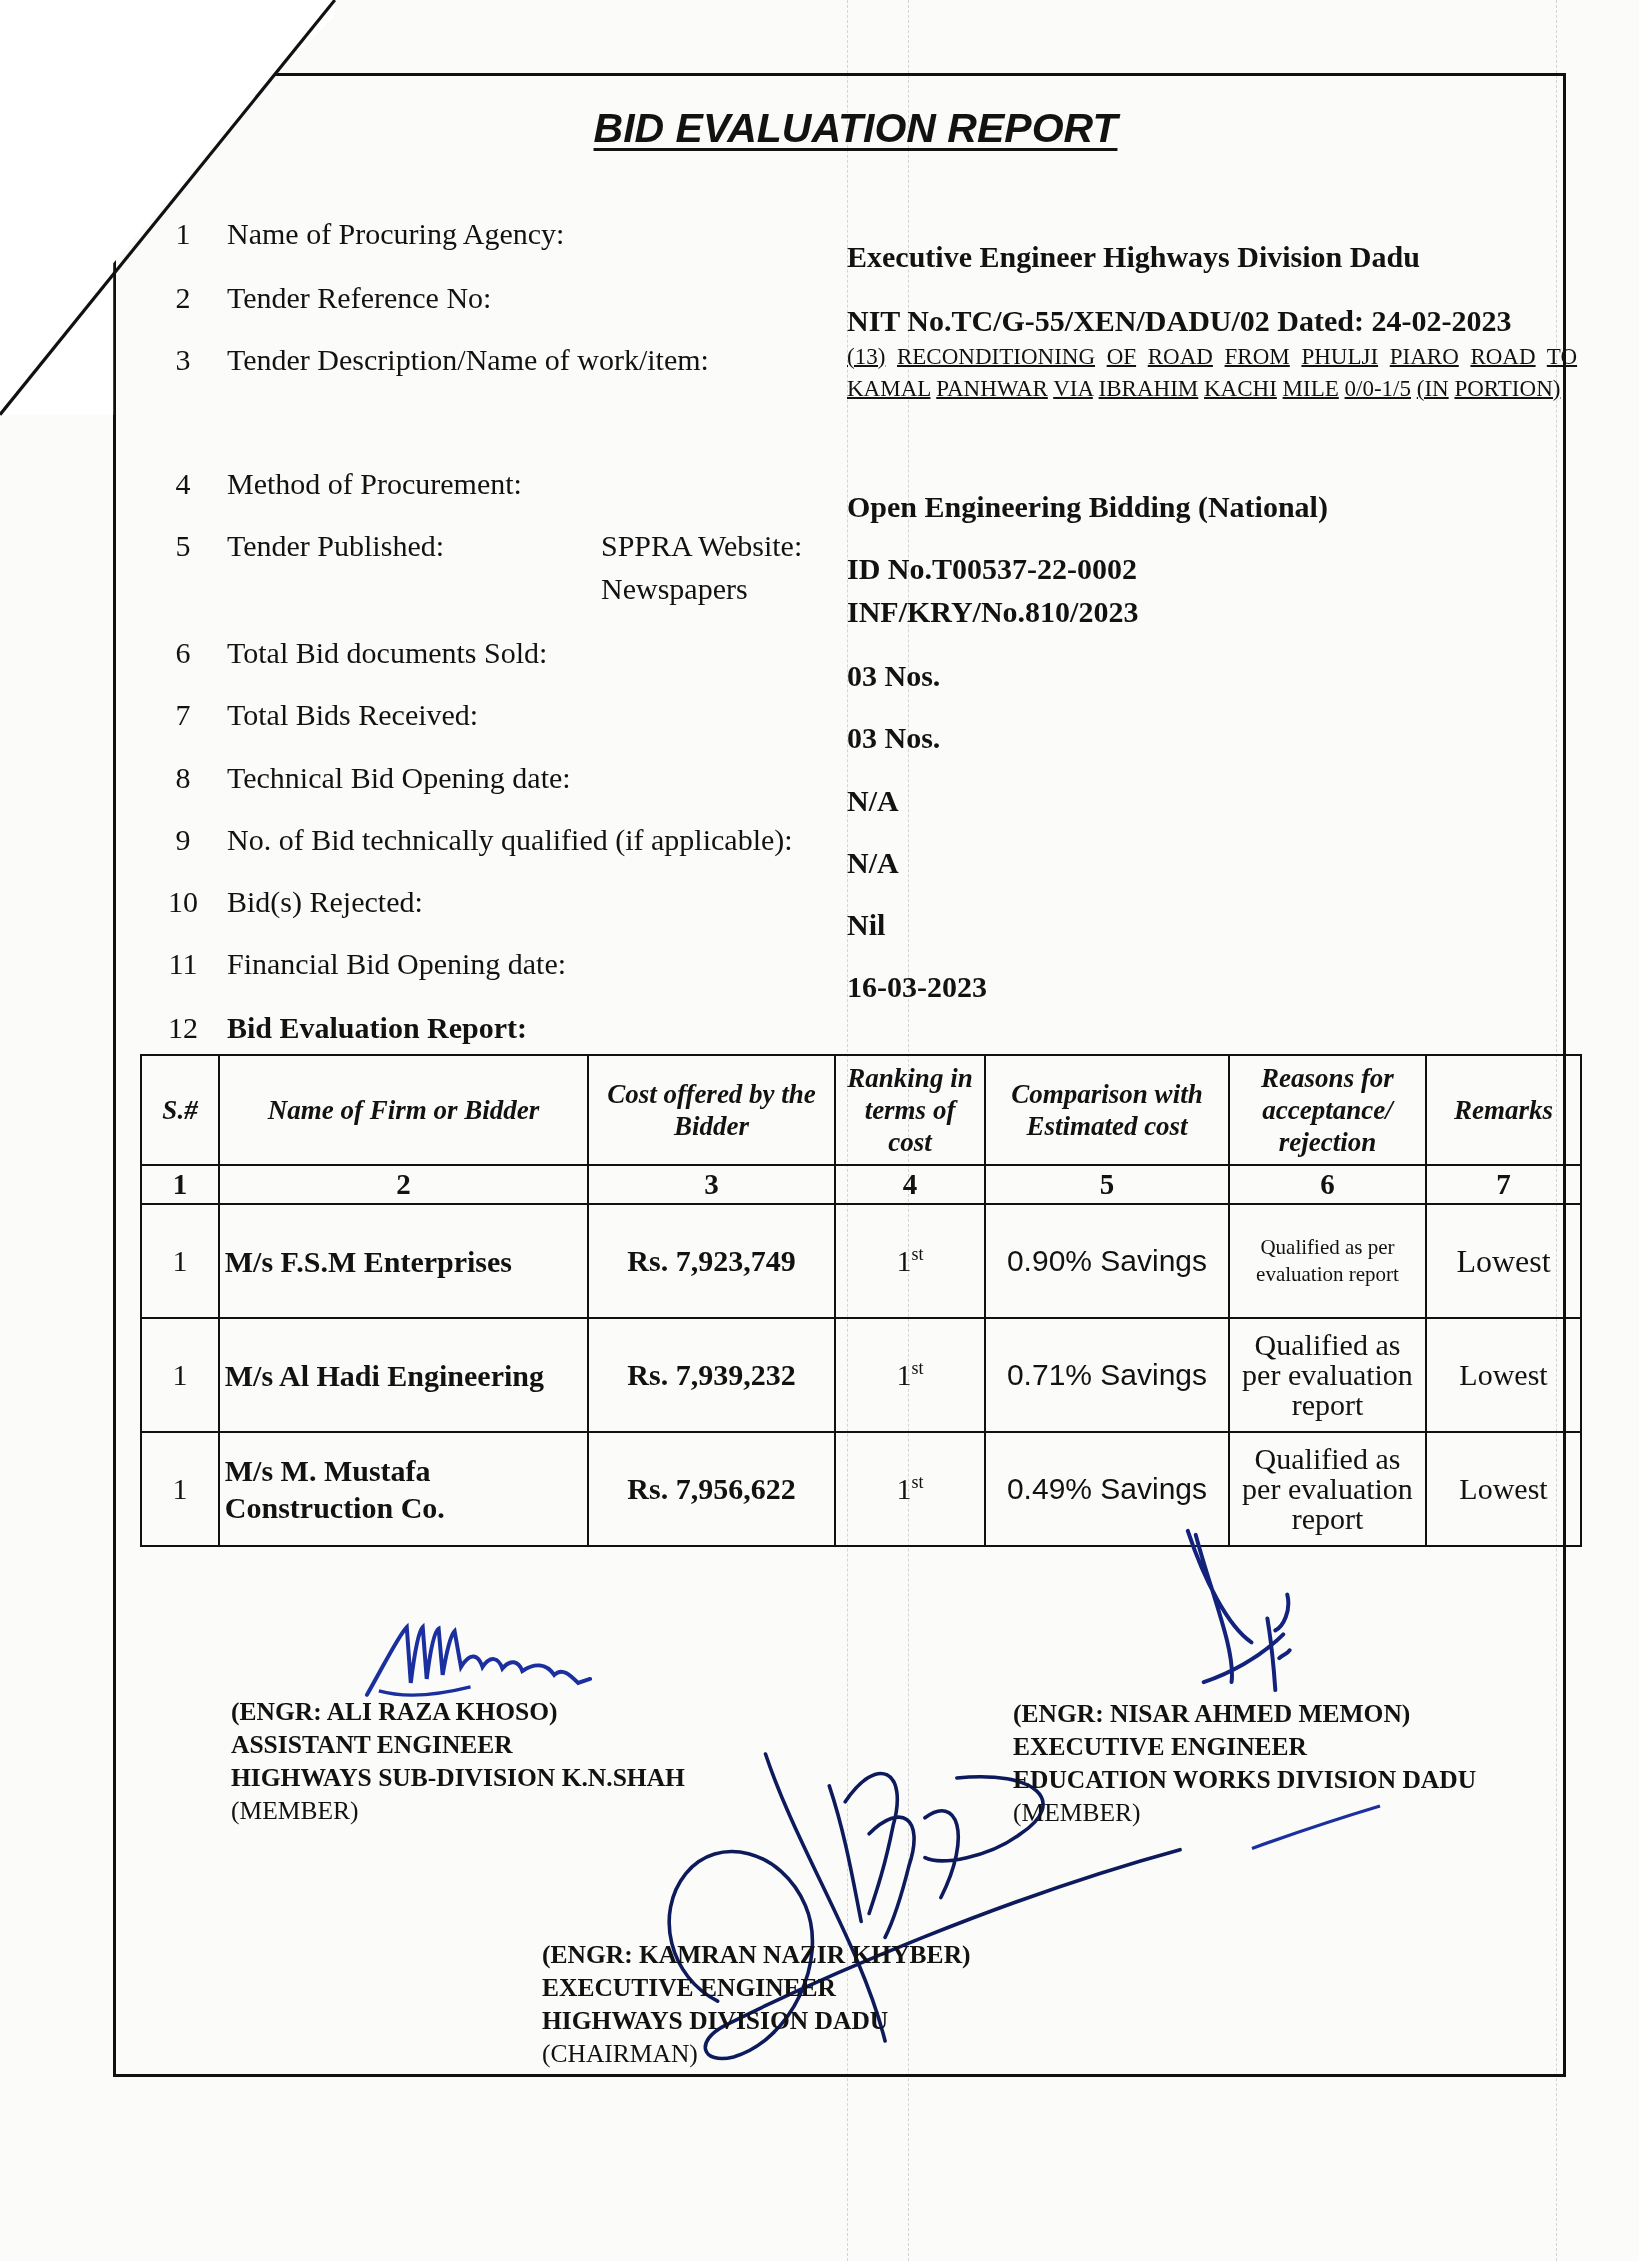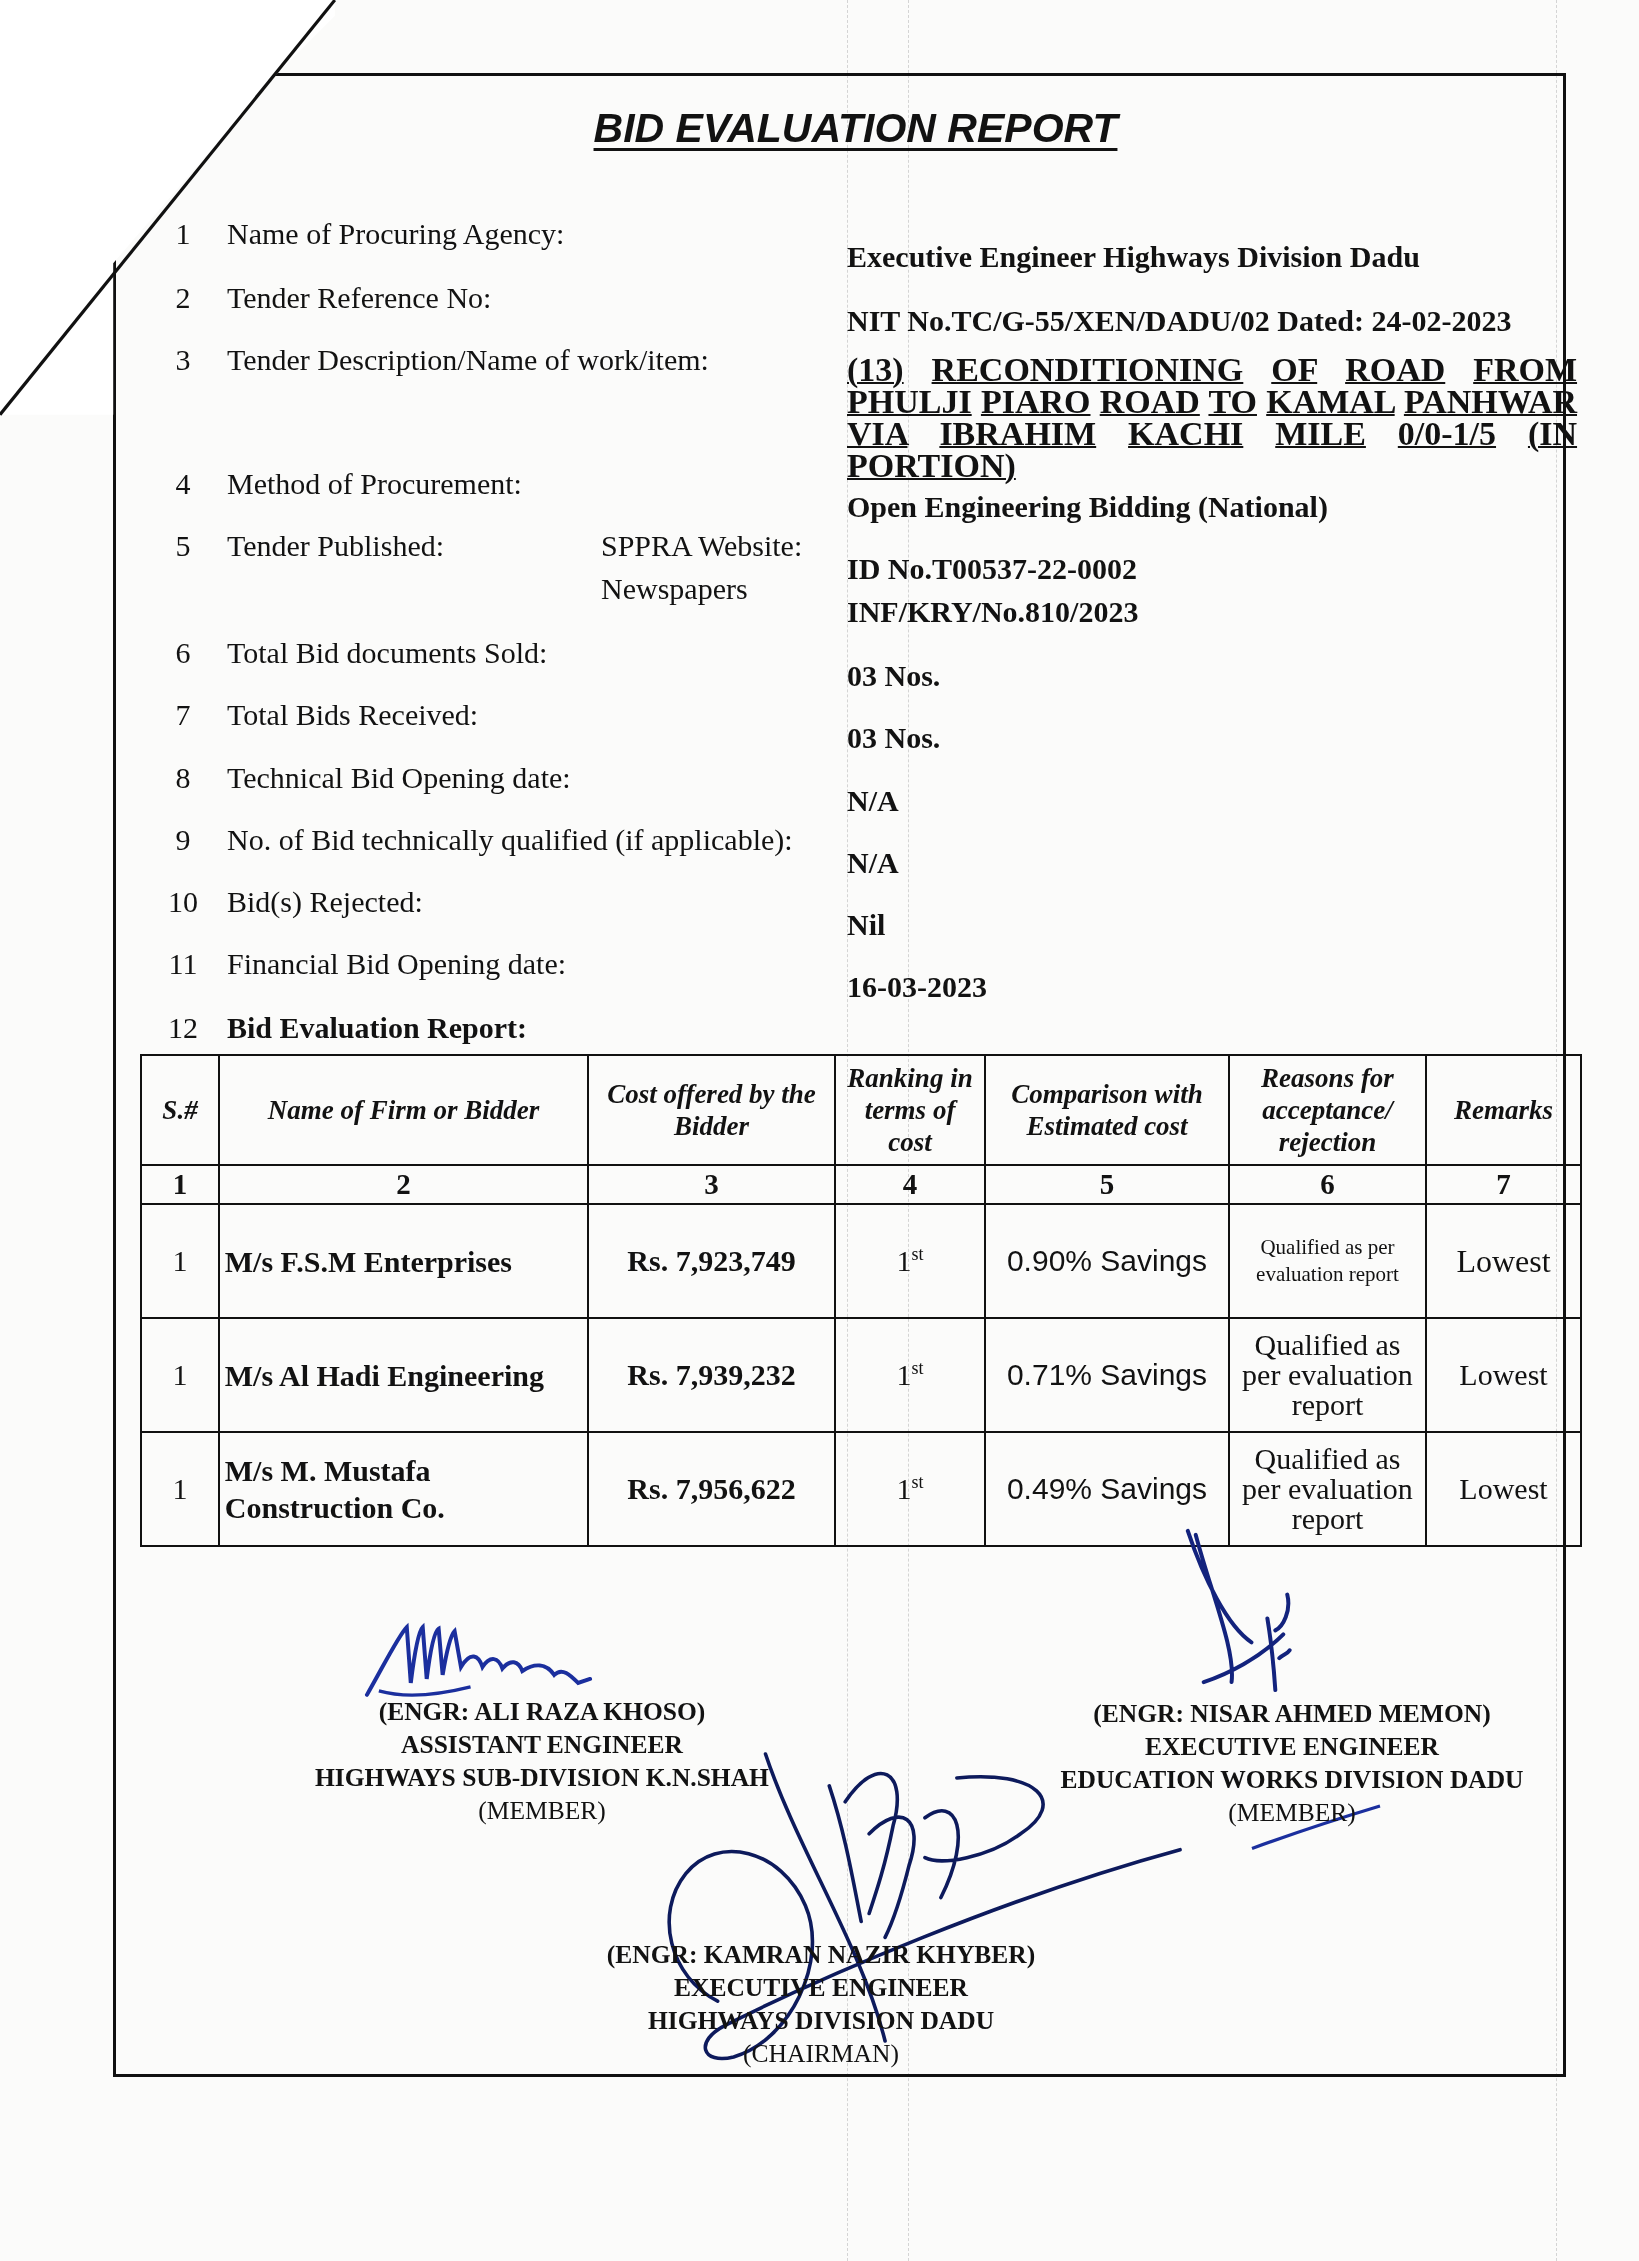--- a/index.html
+++ b/index.html
@@ -27,22 +27,22 @@
       letter-spacing: 0px;
       padding-left: 36px;
     }
     .info-row { position: absolute; left: 0; width: 1639px; font-size: 30px; }
     .info-num { position: absolute; left: 167px; width: 32px; text-align: center; }
     .info-label { position: absolute; left: 227px; white-space: nowrap; }
     .info-sublabel { position: absolute; left: 601px; white-space: nowrap; }
     .info-value { position: absolute; left: 847px; white-space: nowrap; font-weight: bold; margin-top: 23px; }
     .desc-value {
       position: absolute; left: 847px; top: 341px; width: 730px;
-      font-size: 34px; font-weight: bold; text-transform: uppercase;
-      line-height: 32px; text-align: justify; text-align-last: left; margin-top: 13px;
+      font-size: 23px; font-weight: normal; text-transform: uppercase;
+      line-height: 32px; text-align: justify; text-align-last: left;
     }
     .desc-value span.u { text-decoration: underline; text-decoration-thickness: 2.4px; }
 
     table.bids {
       position: absolute; left: 140px; top: 1054px; width: 1440px;
       border-collapse: collapse; table-layout: fixed;
     }
     table.bids td, table.bids th {
       border: 2.4px solid #111; text-align: center; vertical-align: middle;
       padding: 0 4.8px;
@@ -54,21 +54,21 @@
     table.bids tr.row td { height: 112px; font-size: 30px; }
     table.bids td.name { text-align: left; font-weight: bold; font-size: 30px; line-height: 37px; }
     table.bids td.cost { font-weight: bold; font-size: 29px; }
     table.bids td.reason { font-size: 24px; line-height: 30px; margin-left: 48px; }
     table.bids td.reason.small { font-size: 21px; line-height: 27px; }
     table.bids td.remarks { font-size: 27px; }
     table.bids td.remarks.big { font-size: 32px; }
     table.bids td.pct { font-family: "Liberation Sans", "DejaVu Sans", sans-serif; font-size: 30px; }
     sup { font-size: 60%; }
 
-    .sig-block { position: absolute; text-align: center; font-weight: bold; font-size: 25.5px; line-height: 33px; }
+    .sig-block { position: absolute; font-weight: bold; font-size: 25.5px; line-height: 33px; }
     .sig-block .role { font-weight: normal; }
     .sig-left { left: 231px; top: 1695px; width: 622px; }
     .sig-right { left: 1013px; top: 1697px; width: 558px; }
     .sig-center { left: 542px; top: 1938px; width: 558px; }
     .signature { position: absolute; pointer-events: none; }
   </style>
 </head>
 <body>
 
 <div class="crease" style="left:847px"></div>

